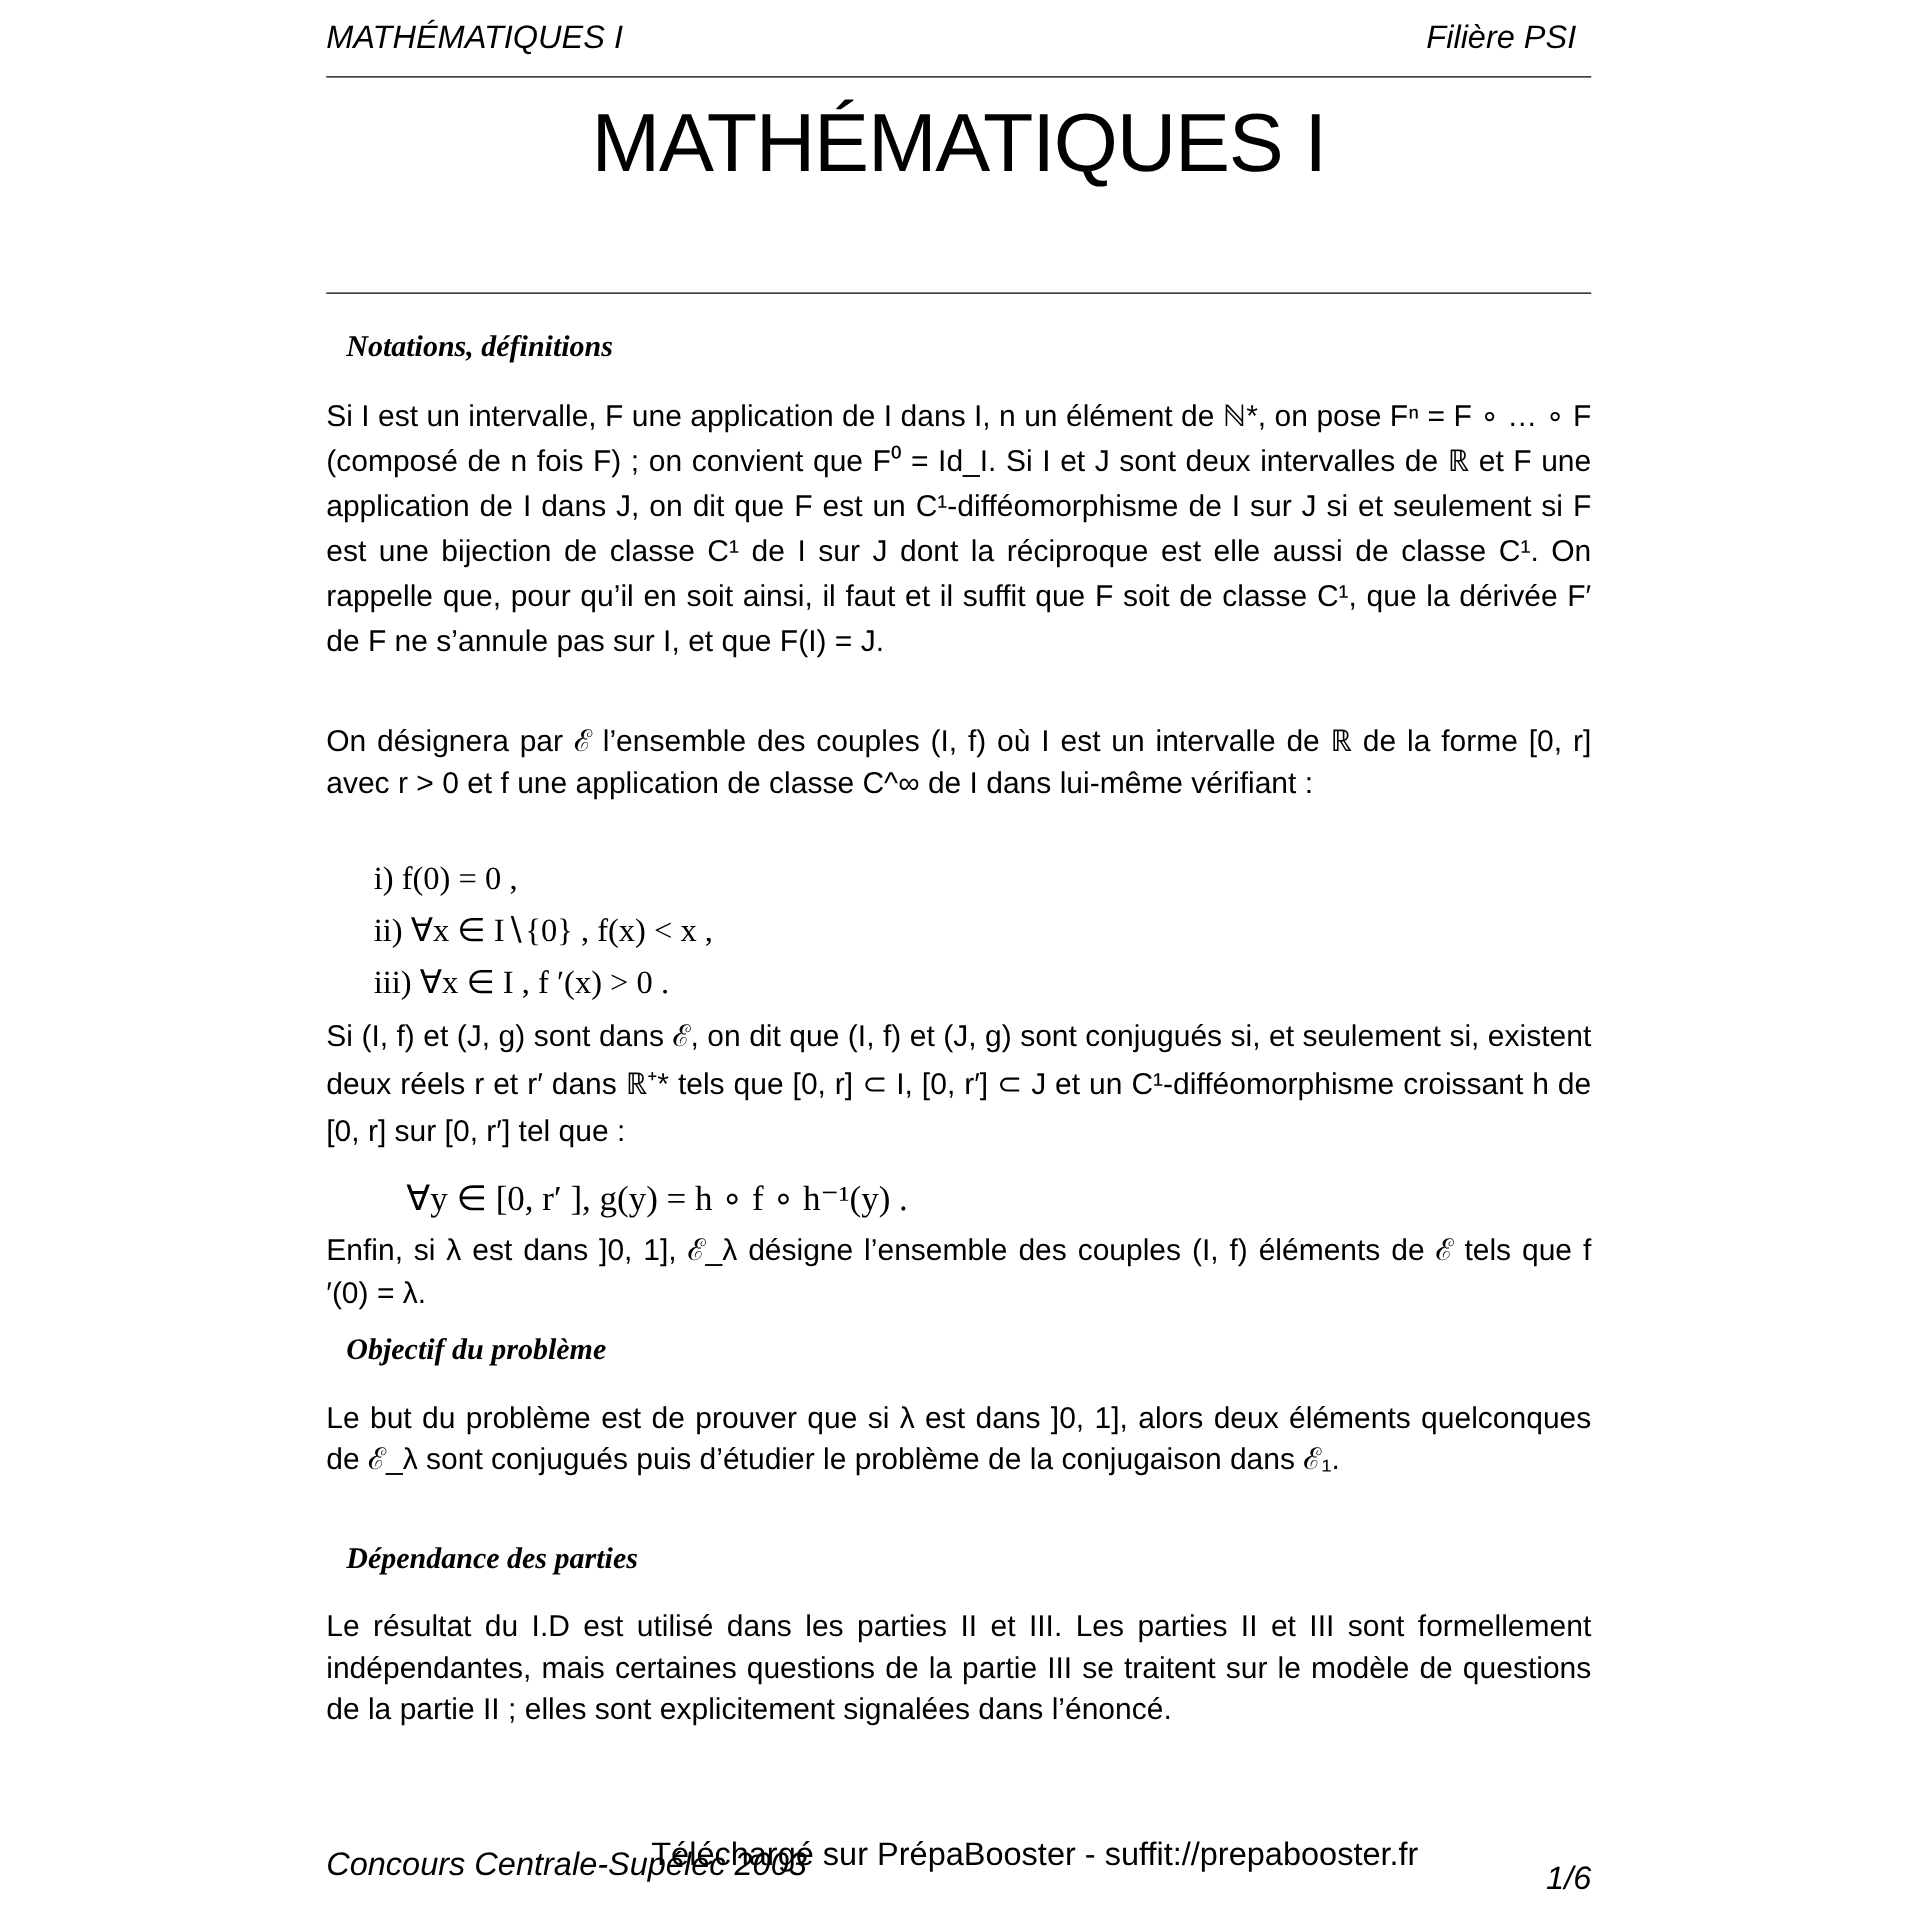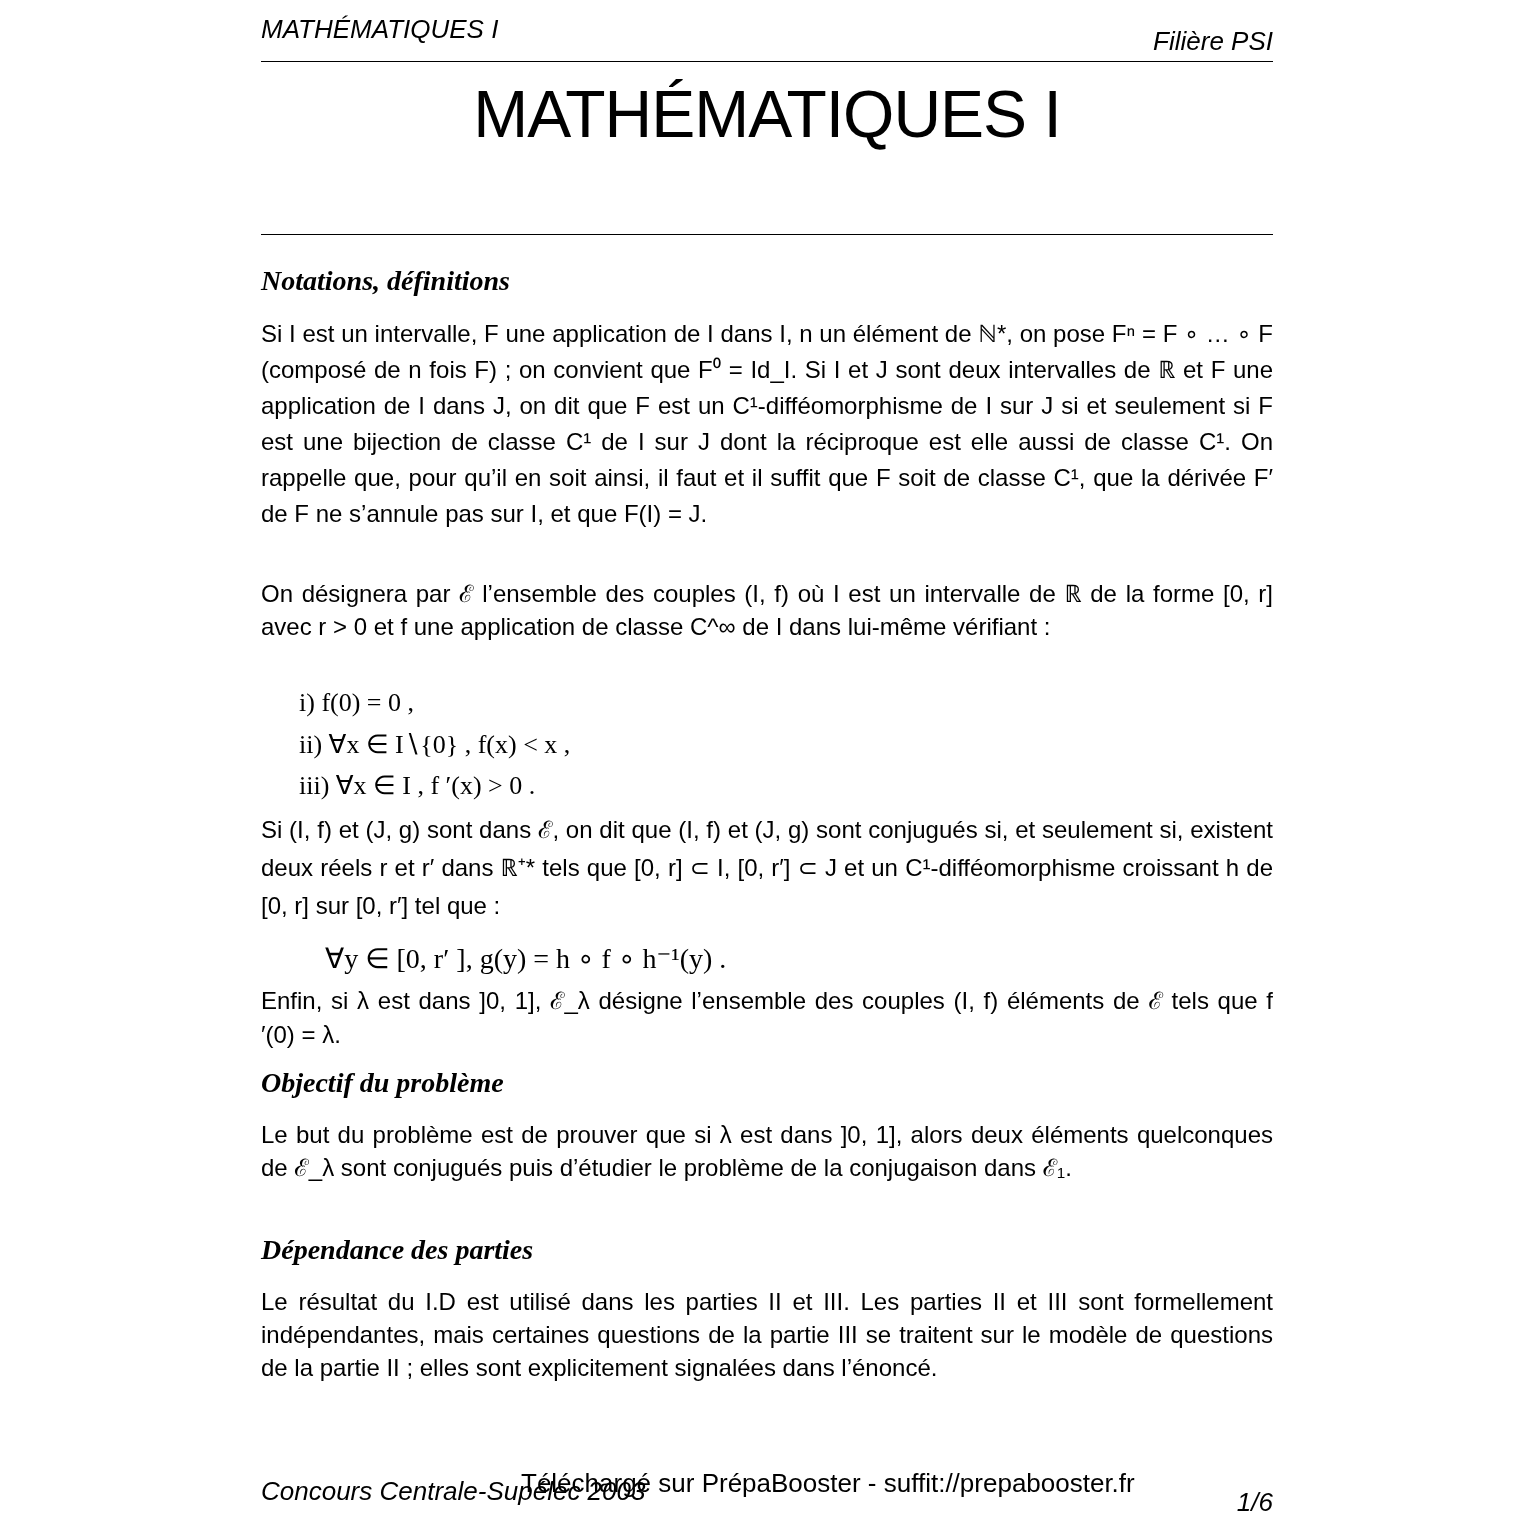--- a/index.html
+++ b/index.html
@@ -1,28 +1,28 @@
 <!DOCTYPE html>
 <html><head>
 <meta charset="utf-8">
 <style>
   html, body { margin:0; padding:0; background:#ffffff; }
   body { width:1536px; height:1536px; position:relative; overflow:hidden; color:#000; }
   .page { position:absolute; left:261px; width:1012px; top:0; }
   .run-head { position:absolute; top:14px; left:0; width:1012px; height:34px;
     font-family:"Liberation Sans", sans-serif; font-style:italic; font-size:26px; }
   .run-head .l { position:absolute; left:0; top:0; }
-  .run-head .r { position:absolute; right:0; top:0;margin-top:12px; }
+  .run-head .r { position:absolute; right:12px; top:0; }
   .rule { position:absolute; left:0; width:1012px; height:1px; background:#000; }
   .title { position:absolute; top:76px; left:0; width:1012px; text-align:center;
     font-family:"Liberation Sans", sans-serif; font-size:66px; letter-spacing:-1px; }
   .body { position:absolute; left:0; width:1012px; font-family:Liberation Sans, sans-serif;
     font-size:24px; line-height:36px; text-align:justify; }
-  .h { font-family:"Liberation Serif", serif; font-weight:bold; font-style:italic; font-size:28px;
-    position:absolute; left:0; }
+  .h { font-family:"Liberation Serif", serif; font-weight:bold; font-style:italic; font-size:24px;
+    position:absolute; left:16px; }
   .p { margin:0; }
   .item { position:absolute; left:38px; font-family:Liberation Serif, serif; font-size:26px; }
   .formula { position:absolute; left:64px; font-family:"Liberation Serif", serif; font-size:28px; }
   .foot { position:absolute; top:1472px; left:0; width:1012px; height:40px;
     font-family:"Liberation Sans", sans-serif; font-size:26px; }
   .foot .l { position:absolute; left:0; top:4px; font-style:italic; }
   .foot .c { position:absolute; left:260px; top:-4px; }
   .foot .r { position:absolute; right:0; top:4px; font-style:italic;margin-top:11px; }
 </style>
 </head>

